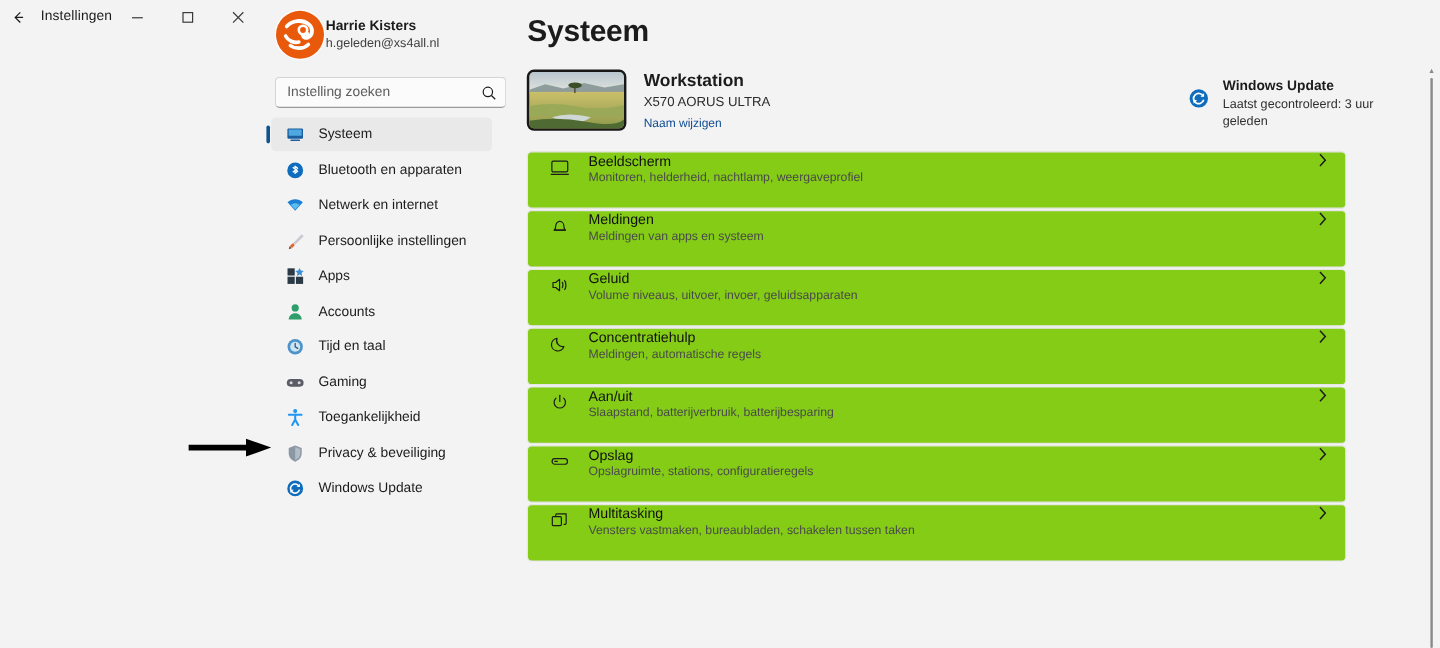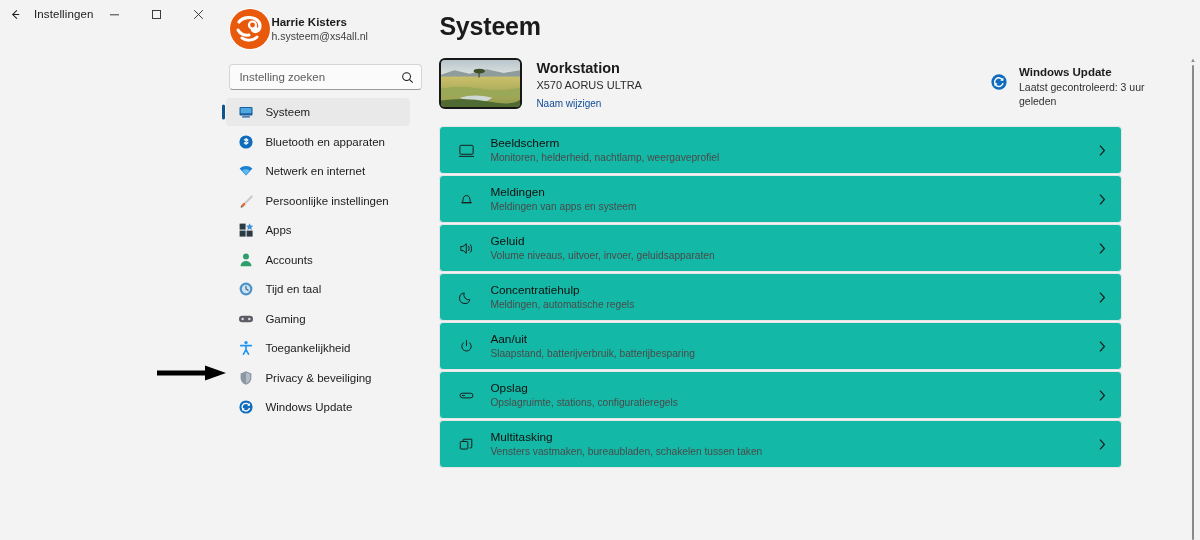--- a/index.html
+++ b/index.html
@@ -222,23 +222,23 @@
     line-height: 14px;
   }
 
   
   .cards {
     margin-top: 14px;
     width: 683px;
   }
   .card {
     display: flex;
-    align-items: center;
+    align-items: flex-start;
     height: 48px;
-    background: #14b8a6;
+    background: #84cc16;
     border: 1px solid #e6e6e6;
     border-radius: 4px;
     padding: 0 14px 0 13px;
     margin-bottom: 1px;
   }
   .card-ico {
     width: 26px; height: 24px;
     flex: 0 0 26px;
     display: flex; align-items: center; justify-content: center;
     color: #1b1b1b;
@@ -337,21 +337,21 @@
             <circle cx="21" cy="21" r="20" fill="#E8590C"></circle>
             <path d="M10 14c4-5 13-6 18-2 4 3 4 9 0 11-3 1.5-6-1-4-3 1.5-1.5 4 0 3 1.5" fill="none" stroke="#ffffff" stroke-width="3.2" stroke-linecap="round"></path>
             <path d="M9 22c2 4 7 6 11 5" fill="none" stroke="#ffffff" stroke-width="3" stroke-linecap="round"></path>
             <path d="M13 30c4 3 11 3 15-1" fill="none" stroke="#ffffff" stroke-width="3" stroke-linecap="round"></path>
             <circle cx="23.5" cy="17" r="4.6" fill="#ffffff"></circle>
             <circle cx="23.5" cy="17" r="2.4" fill="#E8590C"></circle>
           </svg>
         </div>
         <div class="acct-txt">
           <div class="acct-name">Harrie Kisters</div>
-          <div class="acct-mail">h.systeem@xs4all.nl</div>
+          <div class="acct-mail">h.geleden@xs4all.nl</div>
         </div>
       </div>
 
       <div class="searchwrap">
         <div class="searchbox">
           <input type="text" placeholder="Instelling zoeken" style="">
           <span class="search-ico">
             <svg width="13" height="13" viewBox="0 0 14 14" fill="none" stroke="currentColor" stroke-width="1.1">
               <circle cx="6" cy="6" r="4.2"></circle>
                 <path d="M9.2 9.2L12.6 12.6"></path>

